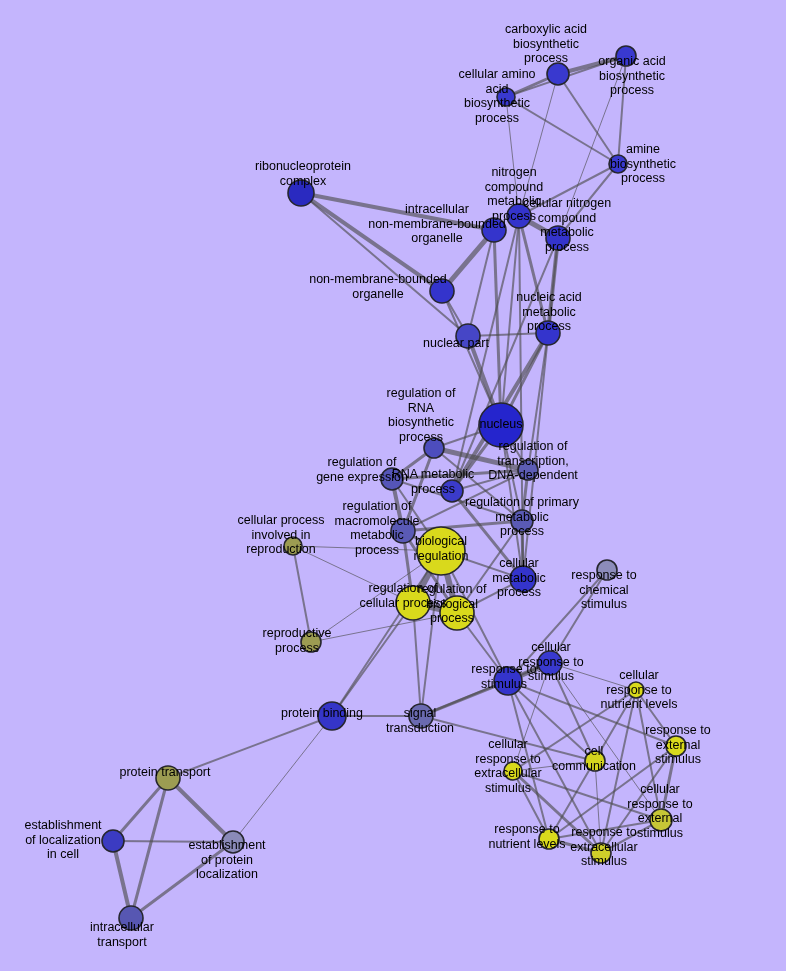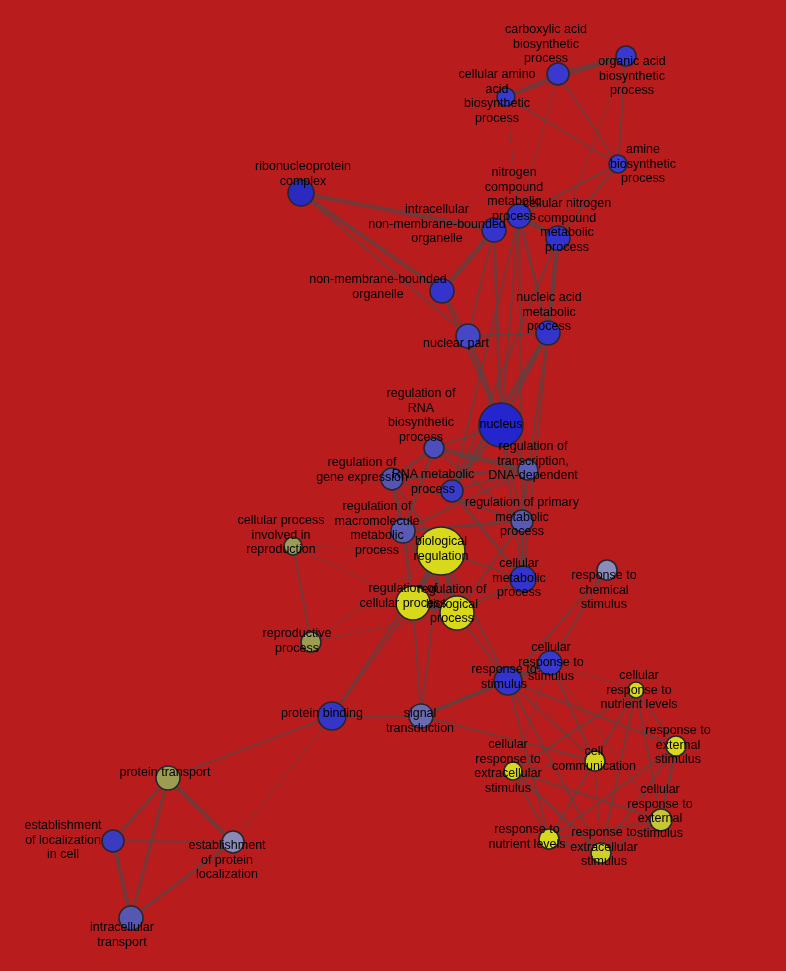--- a/index.html
+++ b/index.html
@@ -5,21 +5,21 @@
   html, body {
     margin: 0;
     padding: 0;
     background: #ffffff;
     font-family: "Liberation Sans", sans-serif;
   }
   .graph-wrap {
     width: 786px;
     height: 971px;
     position: relative;
-    background: #b91c1c;
+    background: #c4b5fd;
     overflow: hidden;
   }
   svg { display: block; }
   .edge {
     stroke-linecap: round;
   }
   .node {
     stroke: #26262e;
     stroke-width: 1.6;
   }

